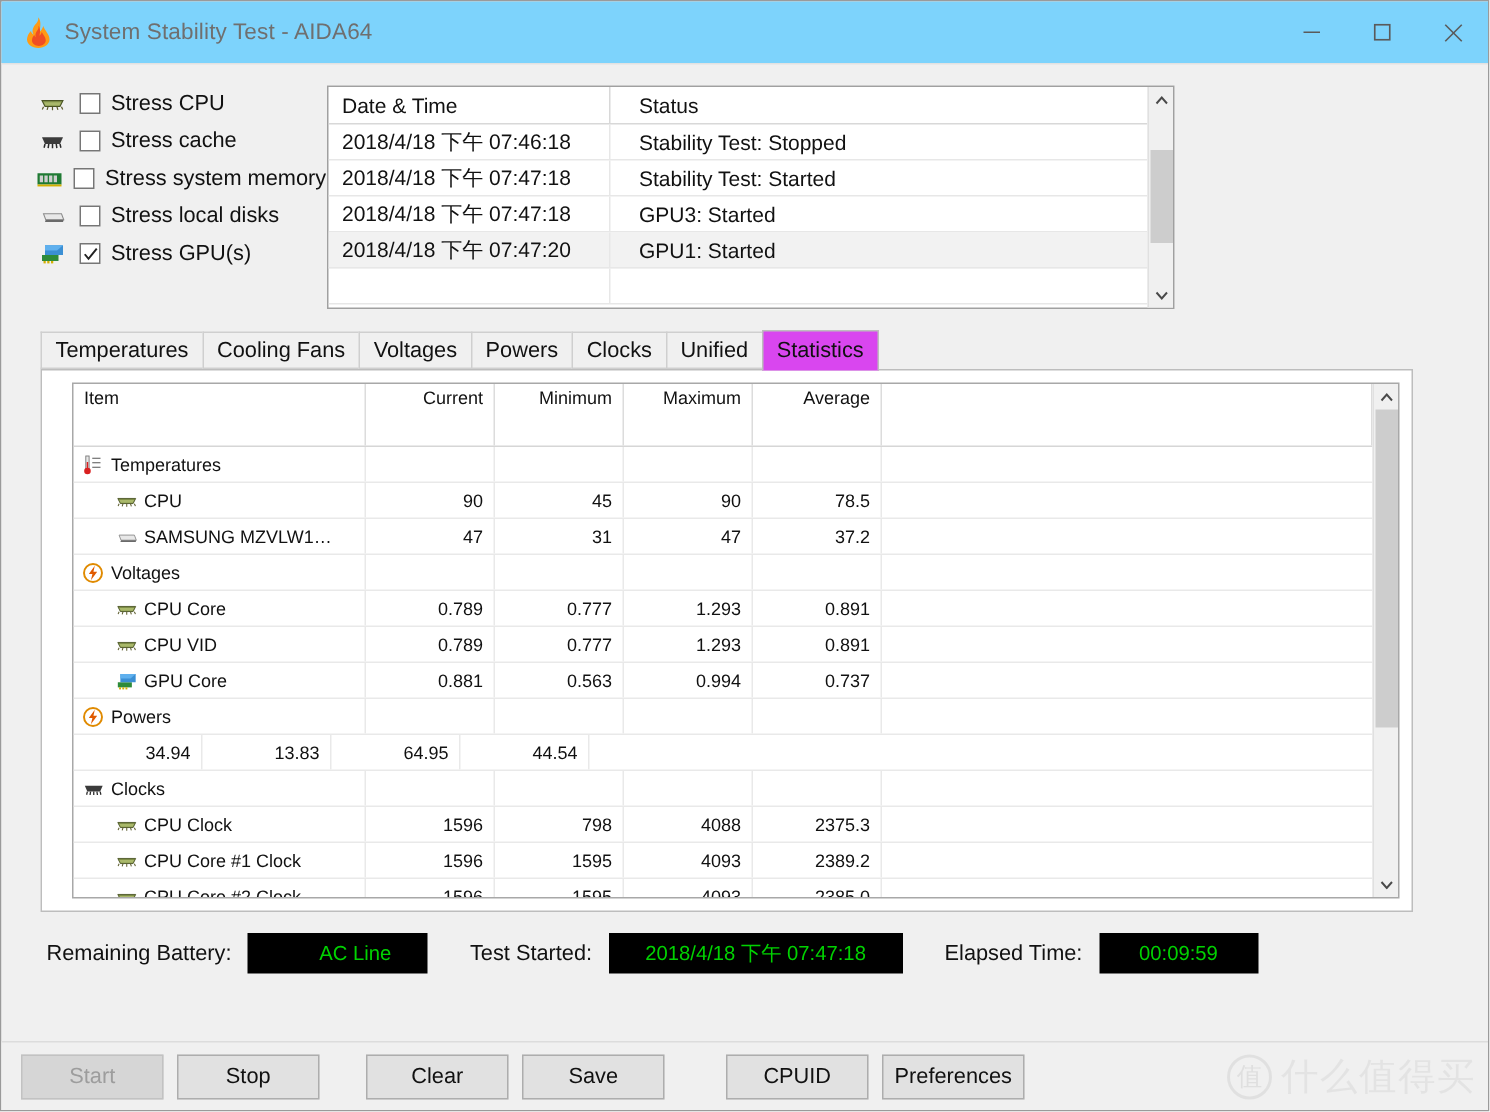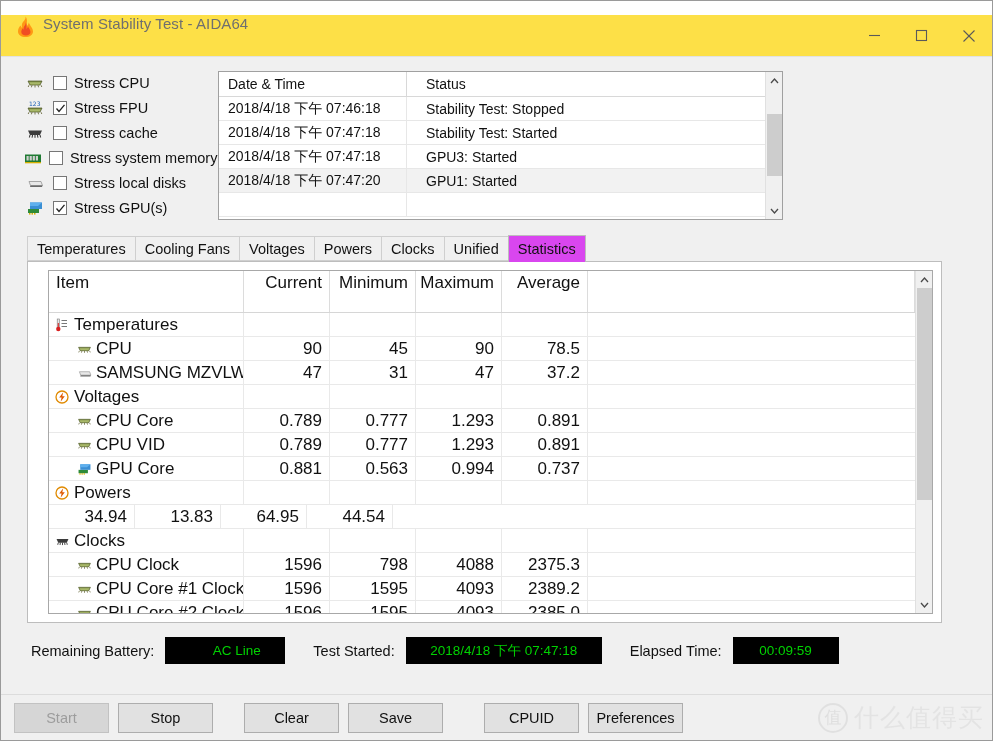--- a/index.html
+++ b/index.html
@@ -13,24 +13,23 @@
     position: relative;
     width: 993px; height: 741px;
     background: #ffffff;
     border: 1px solid #9a9a9a;
     display: flex; flex-direction: column;
   }
 
   
   .titlebar {
     height: 41px; min-height: 41px;
-    background: #fde047;
-    display: flex; 
+    background: #7dd3fc;
+    display: flex; align-items: center;
     position: relative;
-    margin-top: 14px;
   }
   .title-flame {
     margin-left: 14px; width: 20px; height: 22px;
     display: flex; align-items: center; justify-content: center;
   }
   .title-text {
     margin-left: 8px; font-size: 15px; color: #6f6f6f;
     letter-spacing: .1px; white-space: nowrap;
   }
   .winbtns { position: absolute; right: 0; top: 0; height: 41px; display: flex; }
@@ -141,21 +140,21 @@
     display: flex;
   }
   .grid-wrap {
     flex: 1; border: 1px solid #a8a8a8;
     background: #fff; display: flex; overflow: hidden;
   }
   .grid-inner { flex: 1; overflow: hidden; position: relative; }
   .grow {
     display: flex; height: 24px;
     border-bottom: 1px solid #e9e9e9;
-    font-size: 17px; color: #111; align-items: center;
+    font-size: 12px; color: #111; align-items: center;
   }
   .grow.head { height: 42px; align-items: flex-start; border-bottom: 1px solid #d6d6d6; }
   .gc {
     height: 100%; display: flex; align-items: center;
     border-right: 1px solid #e9e9e9;
     padding: 0 7px; white-space: nowrap; overflow: hidden;
   }
   .grow.head .gc { border-right: 1px solid #dcdcdc; padding-top: 2px; align-items: flex-start; }
   .gc-item { width: 195px; }
   .gc-num { width: 86px; justify-content: flex-end; }
@@ -266,42 +265,20 @@
                   <line x1="16" y1="9.2" x2="16.8" y2="11"></line>
                 </g>
             </svg>
           </span>
           <span class="chk-box">
             
           </span>
           <span class="chk-label">Stress CPU</span>
         </div>
 
-        <div class="chk-row">
-          <span class="chk-icon">
-            <svg width="20" height="17" viewBox="0 0 20 17">
-              <text x="4" y="6" font-size="6" fill="#1a5fb4" font-family="DejaVu Sans">123</text>
-              <path d="M3 8h14l-2 4H5z" fill="#7d8c46" stroke="#4a5424" stroke-width=".7"></path>
-              <path d="M4.2 9.2h11.6l-1.2 2.2H5.4z" fill="#a9b86a"></path>
-              <g stroke="#5a5a2a" stroke-width=".8">
-                  <line x1="4" y1="12.2" x2="3.2" y2="14"></line>
-                  <line x1="7" y1="12.2" x2="6.4" y2="14.3"></line>
-                  <line x1="10" y1="12.2" x2="10" y2="14.5"></line>
-                  <line x1="13" y1="12.2" x2="13.6" y2="14.3"></line>
-                  <line x1="16" y1="12.2" x2="16.8" y2="14"></line>
-                </g>
-            </svg>
-          </span>
-          <span class="chk-box checked">
-            <svg class="tick" viewBox="0 0 11 11">
-                <polyline points="1.5,5.5 4,8.5 9.5,1.8" fill="none" stroke="#222" stroke-width="1.3"></polyline>
-              </svg>
-          </span>
-          <span class="chk-label">Stress FPU</span>
-        </div>
 
         <div class="chk-row">
           <span class="chk-icon">
             <svg width="20" height="14" viewBox="0 0 20 14">
               <path d="M3 4.5h14l-2 4.5H5z" fill="#3b3b3b"></path>
               <g stroke="#2a2a2a" stroke-width="1">
                   <line x1="5" y1="9" x2="4.4" y2="11.5"></line>
                   <line x1="7.5" y1="9" x2="7.1" y2="11.7"></line>
                   <line x1="10" y1="9" x2="10" y2="11.8"></line>
                   <line x1="12.5" y1="9" x2="12.9" y2="11.7"></line>

